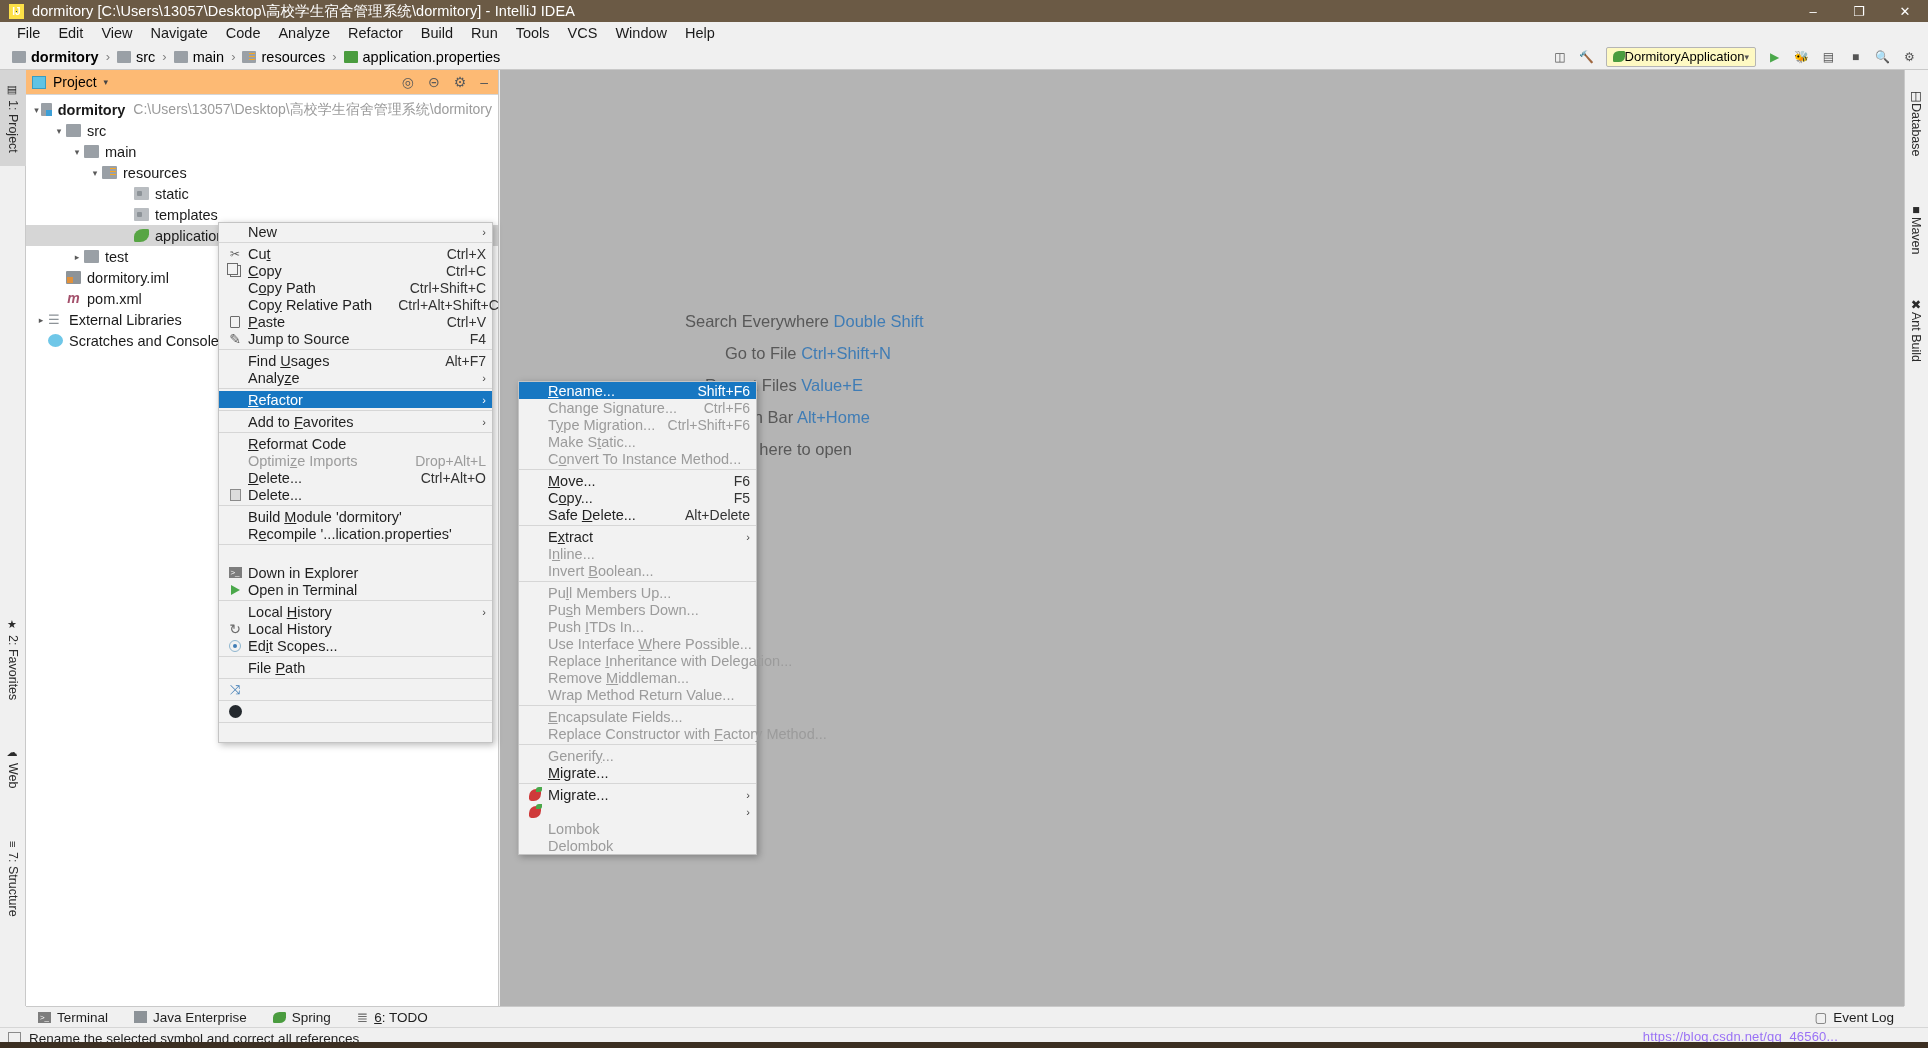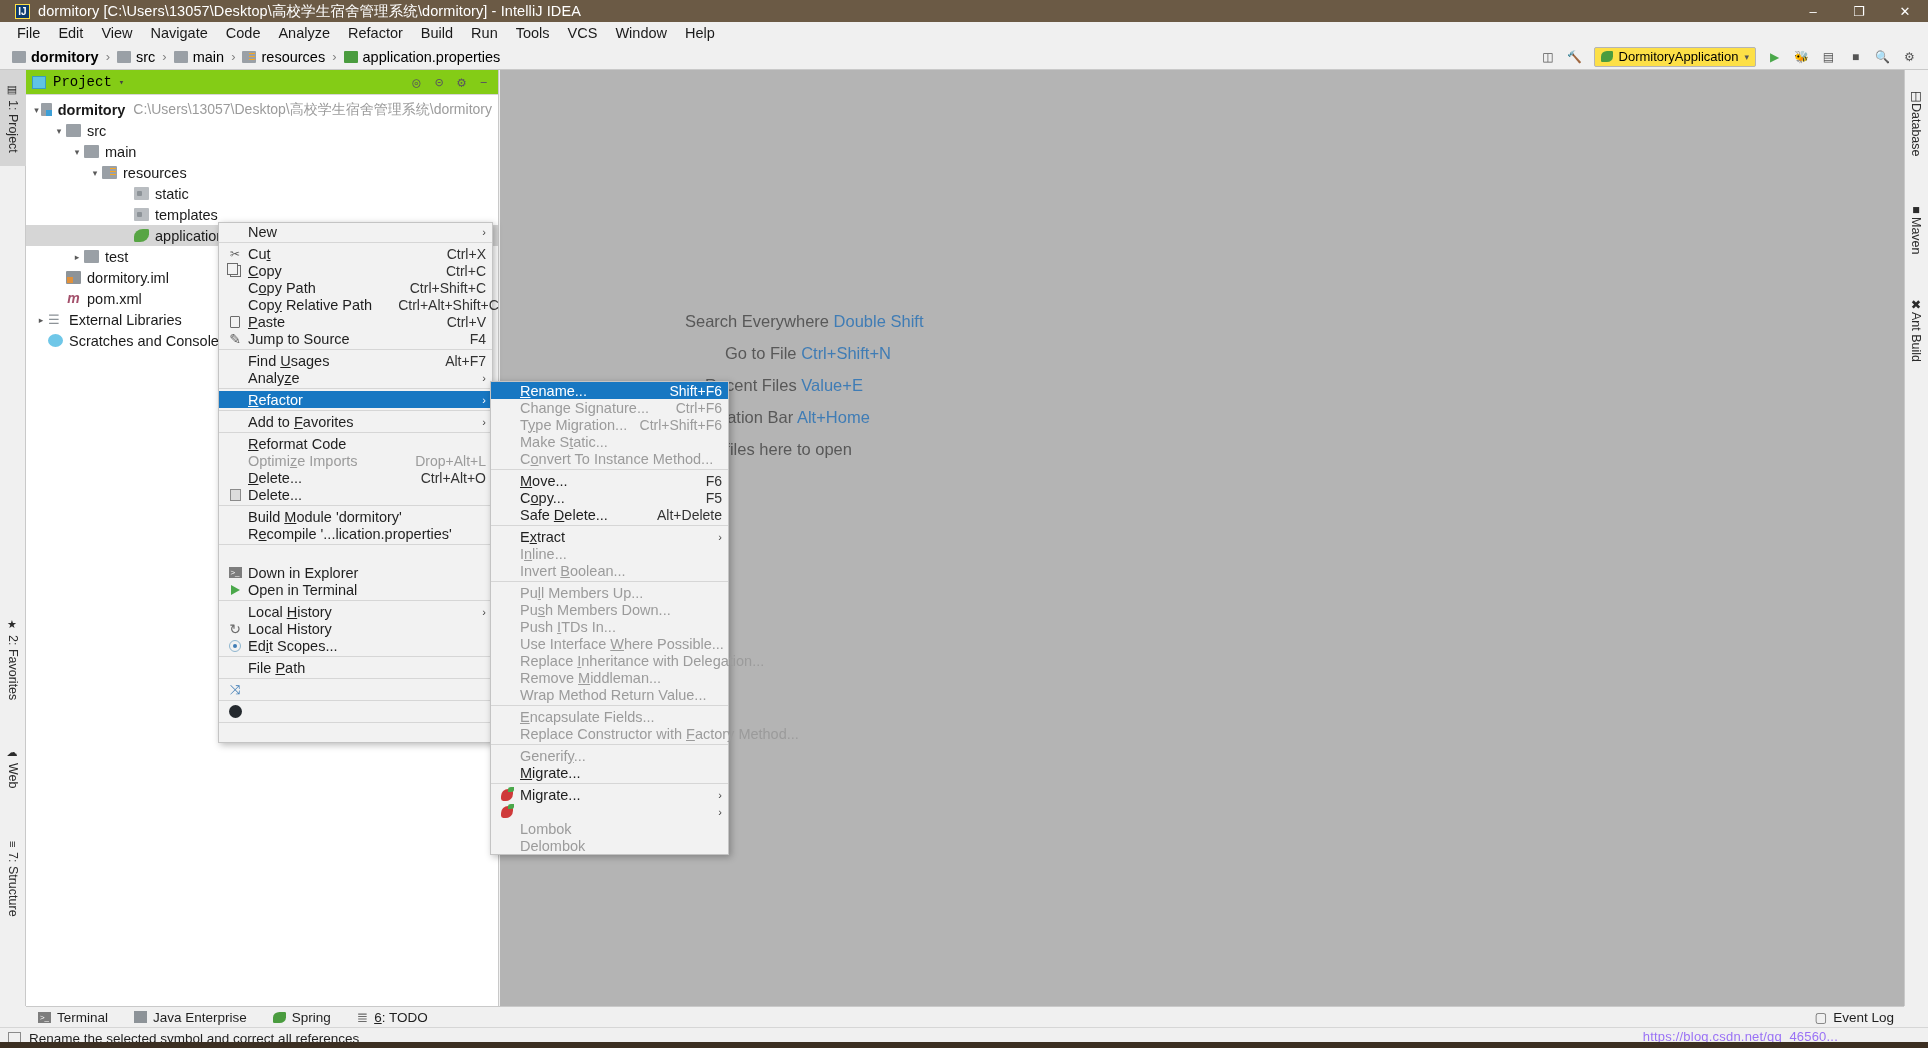--- a/index.html
+++ b/index.html
@@ -12,24 +12,24 @@
   }
   #app { position:relative; width:1928px; height:1048px; background:#f0f0f0; }
 
   
   .titlebar {
     position:absolute; left:0; top:0; width:1928px; height:22px;
     background:#6b5a45; color:#fff; display:flex; align-items:center;
     font-size:14px;
   }
   .titlebar .ij-logo {
-    width:15px; height:15px; margin-left:15px; margin-right:8px;
+    width:15px; height:15px; margin-left:9px; margin-right:8px;
     background:#0d3c6e; color:#fff; font-size:10px; font-weight:bold;
     display:flex; align-items:center; justify-content:center;
-    border:1px solid #fde047; font-family:"Liberation Sans", sans-serif;
+    border:7px solid #fde047; font-family:"Liberation Sans", sans-serif;
   }
   .titlebar .title-text { white-space:nowrap; font-size:14.5px; letter-spacing:0.1px; }
   .win-btns { margin-left:auto; display:flex; height:22px; }
   .win-btn { width:46px; height:22px; display:flex; align-items:center; justify-content:center; font-size:13px; color:#fff; }
 
   
   .menubar {
     position:absolute; left:0; top:22px; width:1928px; height:22px;
     background:#f0f0f0; display:flex; align-items:center; padding-left:8px;
     font-size:14.5px; color:#1a1a1a;
@@ -46,21 +46,21 @@
   .crumb .sep { color:#808080; margin:0 7px; font-size:13px; }
   .crumb .cicon { width:14px; height:12px; margin-right:5px; display:inline-block; border-radius:1px; }
   .ic-folder { background:#9aa0a6; }
   .ic-folder-res { background:#9aa0a6; position:relative; }
   .ic-folder-res:after{ content:""; position:absolute; right:1px; top:2px; width:6px; height:8px;
      background:repeating-linear-gradient(to bottom,#f5a623 0 1px,transparent 1px 3px); }
   .ic-leaf { background:#4a9c3f; border-radius:50% 10% 50% 10%; }
   .crumb b { font-weight:bold; }
   .navbar-right { margin-left:auto; display:flex; align-items:center; gap:10px; padding-right:10px; }
   .runcfg {
-    display:flex; align-items:center; gap:6px; border:1px solid #b5b5b5; background:#fde047;
+    display:flex; align-items:center; gap:0; border:1px solid #b5b5b5; background:#fef9c3;
     height:20px; padding:0 6px; font-size:13px; border-radius:2px;
   }
   .tb-ico { width:17px; height:17px; display:inline-flex; align-items:center; justify-content:center; font-size:12px; color:#555; }
 
   
   .leftstrip {
     position:absolute; left:0; top:70px; width:26px; height:936px; background:#f0f0f0;
     border-right:1px solid #c9c9c9;
   }
   .vtab {
@@ -81,22 +81,22 @@
     font-size:12.5px; color:#2b2b2b; display:flex; align-items:center; justify-content:center;
     padding:6px 0; white-space:nowrap;
   }
 
   
   .project-panel {
     position:absolute; left:26px; top:70px; width:473px; height:936px;
     background:#fff; border-right:1px solid #c9c9c9;
   }
   .panel-head {
-    height:25px; background:#84cc16; display:flex; align-items:center;
-    padding:0 6px; border-bottom:1px solid #d6d6d6; font-size:14px;font-family:Liberation Mono, monospace;
+    height:25px; background:#fdba74; display:flex; align-items:center;
+    padding:0 6px; border-bottom:1px solid #d6d6d6; font-size:14px;
   }
   .panel-head .pico { width:14px; height:13px; background:#5fc3e4; border:1px solid #3a9cc0; margin-right:7px; }
   .panel-head .caret { margin-left:7px; font-size:9px; color:#444; }
   .panel-head .hspacer { margin-left:auto; display:flex; gap:14px; align-items:center; color:#5a5a5a; font-size:14px; padding-right:4px; }
 
   .tree { position:relative; padding-top:4px; font-size:14.5px; }
   .trow { display:flex; align-items:center; height:21px; white-space:nowrap; padding-right:6px; }
   .trow.selected { background:#d6d6d6; }
   .tw { display:inline-block; }
   .arrow { width:14px; text-align:center; color:#5a5a5a; font-size:9px; display:inline-block; }
@@ -145,21 +145,21 @@
   .mrow .mlabel { flex:1; padding-left:3px; }
   .mrow .mkey { margin-left:26px; color:#333; font-size:14px; }
   .mrow.sel .mkey { color:#fff; }
   .mrow.dis .mkey { color:#9b9b9b; }
   .mrow .marrow { margin-left:22px; font-size:11px; color:#444; }
   .mrow.sel .marrow { color:#fff; }
   .msep { height:1px; background:#d6d6d6; margin:2px 0; }
   .mrow u { text-decoration:underline; }
 
   #menu-main { left:218px; top:222px; width:275px; }
-  #menu-refactor { left:490px; top:381px; width:239px; }
+  #menu-refactor { left:518px; top:381px; width:239px; }
 
   
   .px { display:inline-block; }
   .px-cut::before{ content:"\2702"; font-size:12px; color:#5b5b5b;}
   .px-copy { width:11px; height:12px; border:1.5px solid #6b6b6b; position:relative; }
   .px-copy:after{ content:""; position:absolute; left:-4px; top:-3px; width:9px; height:10px; border:1.5px solid #6b6b6b; background:#f2f2f2; }
   .px-paste { width:10px; height:12px; border:1.5px solid #6b6b6b; border-radius:1px; }
   .px-pencil::before{ content:"\270E"; font-size:14px; color:#5b5b5b; }
   .px-txt { width:11px; height:12px; background:#dcdcdc; border:1px solid #8b8b8b; }
   .px-term { width:13px; height:11px; background:#7d7d7d; color:#fff; font-size:8px; display:flex; align-items:center; justify-content:center; }

